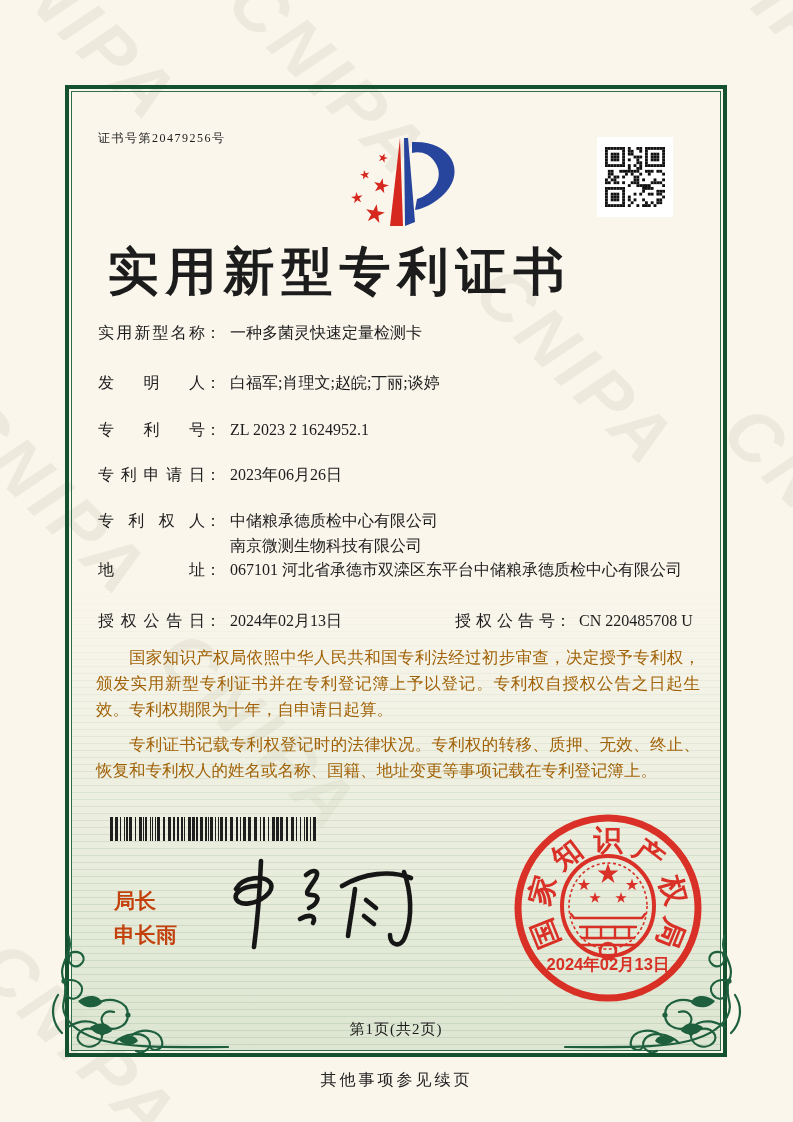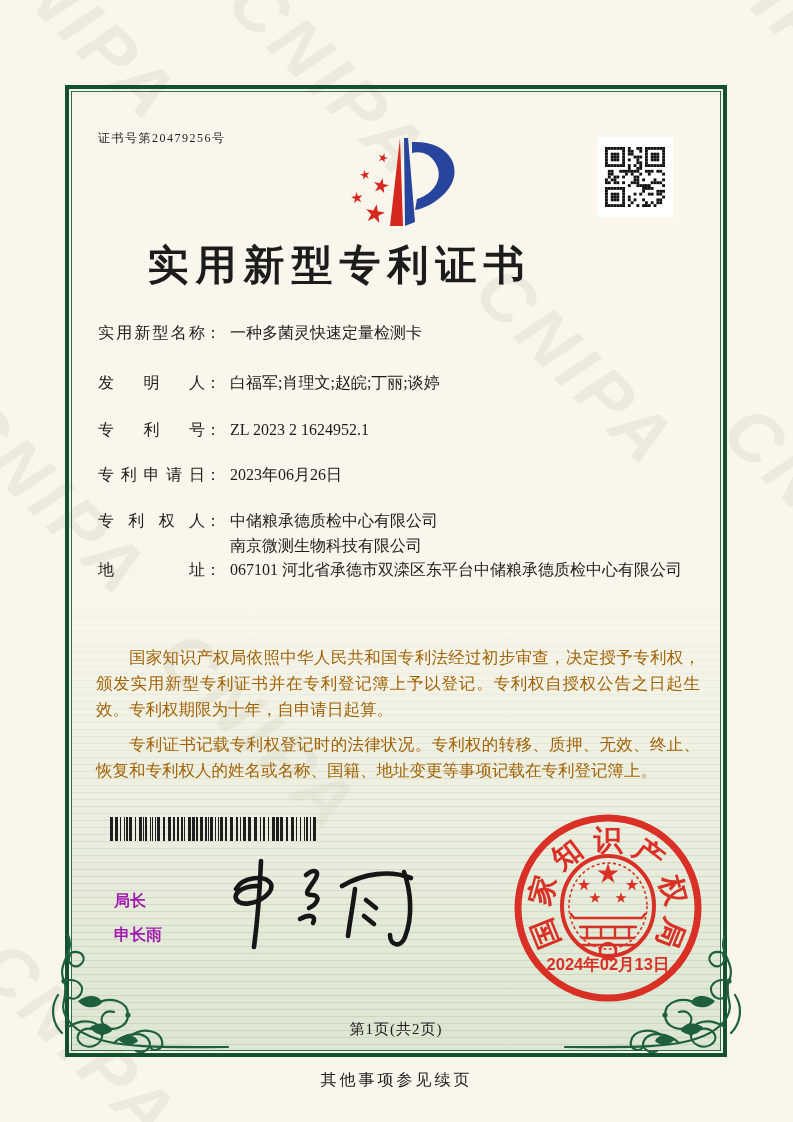--- a/index.html
+++ b/index.html
@@ -35,41 +35,41 @@
   .corner-orn{position:absolute; pointer-events:none;}
   .corner-orn.bl{left:48px; top:935px;}
   .corner-orn.br{right:48px; top:935px; transform:scaleX(-1);}
 
   .cert-no{position:absolute; left:98px; top:130px; font-size:12px; letter-spacing:1.5px;}
   .logo{position:absolute; left:336px; top:128px;}
   .qr-box{position:absolute; left:597px; top:137px; width:76px; height:80px; background:#ffffff;
           display:flex; align-items:center; justify-content:center;}
   .title{
     position:absolute; left:65px; top:238px; width:549px; text-align:center;
-    font-size:41px; font-weight:bold; letter-spacing:7px;
+    font-size:51px; font-weight:bold; letter-spacing:7px;
   }
   .frow{position:absolute; left:98px; width:590px; line-height:25px;}
   .flabel{
     display:inline-block; width:107px; vertical-align:top;
     text-align:justify; text-align-last:justify;
   }
   .fcolon{display:inline-block; vertical-align:top;}
   .fvalue{display:inline-block; vertical-align:top; margin-left:5px; width:440px;}
   .fvalue.narrow{width:300px;}
   .grant-no{position:absolute; left:357px; top:0; white-space:nowrap;}
   .flabel2{display:inline-block; width:100px; text-align:justify; text-align-last:justify; vertical-align:top;}
 
   .paras{position:absolute; left:96px; top:645px; width:604px; font-size:16.5px;
          line-height:26px; color:#a16207; text-align:justify;}
   .paras p{margin:0 0 9px 0; text-indent:2em;}
 
   .barcode{position:absolute; left:110px; top:817px;}
   .signer{position:absolute; left:114px; top:884px;
           font-family:"Liberation Sans","DejaVu Sans",sans-serif;
-          font-size:16px; font-weight:600; line-height:34px; color:#a21caf;}
+          font-size:21px; font-weight:600; line-height:34px; color:#c2410c;}
   .signature{position:absolute; left:214px; top:855px;}
   .seal{position:absolute; left:508px; top:808px; opacity:0.94;}
 
   .footer-page{position:absolute; left:65px; top:1020px; width:662px; text-align:center;
                font-size:15px; letter-spacing:1px;}
   .footer-note{position:absolute; left:0; top:1070px; width:793px; text-align:center;
                font-size:16px; letter-spacing:3px; color:#222;}
 </style>
 </head>
 <body>
@@ -380,20 +380,28 @@
     <span class="fvalue">2023年06月26日</span>
   </div>
   <div class="frow" style="top:508px;">
     <span class="flabel">专利权人</span><span class="fcolon">：</span>
     <span class="fvalue"><span>中储粮承德质检中心有限公司</span><br><span>南京微测生物科技有限公司</span></span>
   </div>
   <div class="frow" style="top:557px;">
     <span class="flabel">地址</span><span class="fcolon">：</span>
     <span class="fvalue" style="width:452px;">067101 河北省承德市双滦区东平台中储粮承德质检中心有限公司</span>
   </div>
+  <div class="frow" style="top:608px;">
+    <span class="flabel">授权公告日</span><span class="fcolon">：</span>
+    <span class="fvalue narrow">2024年02月13日</span>
+    <span class="grant-no">
+      <span class="flabel2">授权公告号</span><span>：</span>
+      <span style="margin-left:4px;">CN 220485708 U</span>
+    </span>
+  </div>
 
   <div class="paras">
     <p>国家知识产权局依照中华人民共和国专利法经过初步审查，决定授予专利权，颁发实用新型专利证书并在专利登记簿上予以登记。专利权自授权公告之日起生效。专利权期限为十年，自申请日起算。</p>
     <p>专利证书记载专利权登记时的法律状况。专利权的转移、质押、无效、终止、恢复和专利权人的姓名或名称、国籍、地址变更等事项记载在专利登记簿上。</p>
   </div>
 
   <svg id="barcode" class="barcode" width="206" height="24" viewBox="0 0 206 24">
       <rect x="0" y="0" width="3" height="24" fill="#1e1e1e"></rect>
       <rect x="5" y="0" width="3" height="24" fill="#1e1e1e"></rect>
       <rect x="10" y="0" width="1" height="24" fill="#1e1e1e"></rect>

